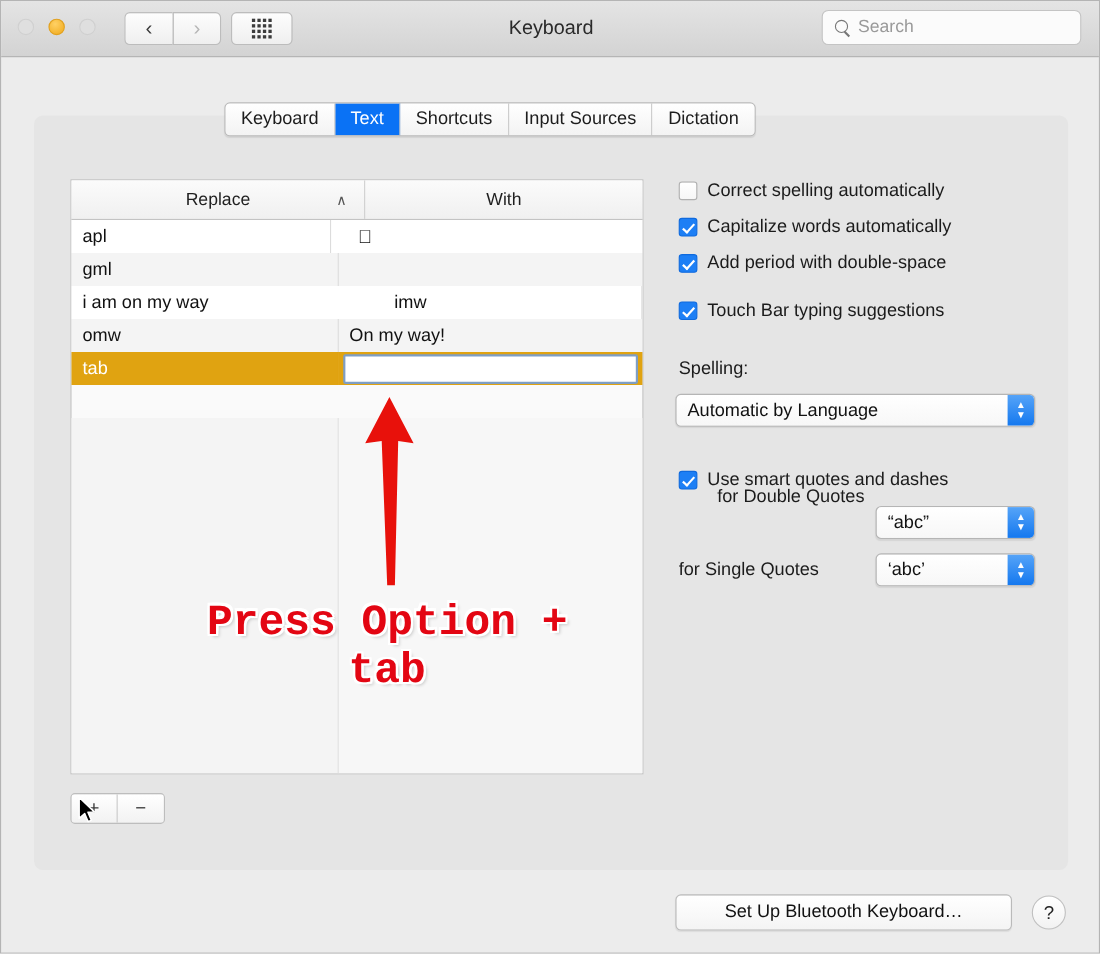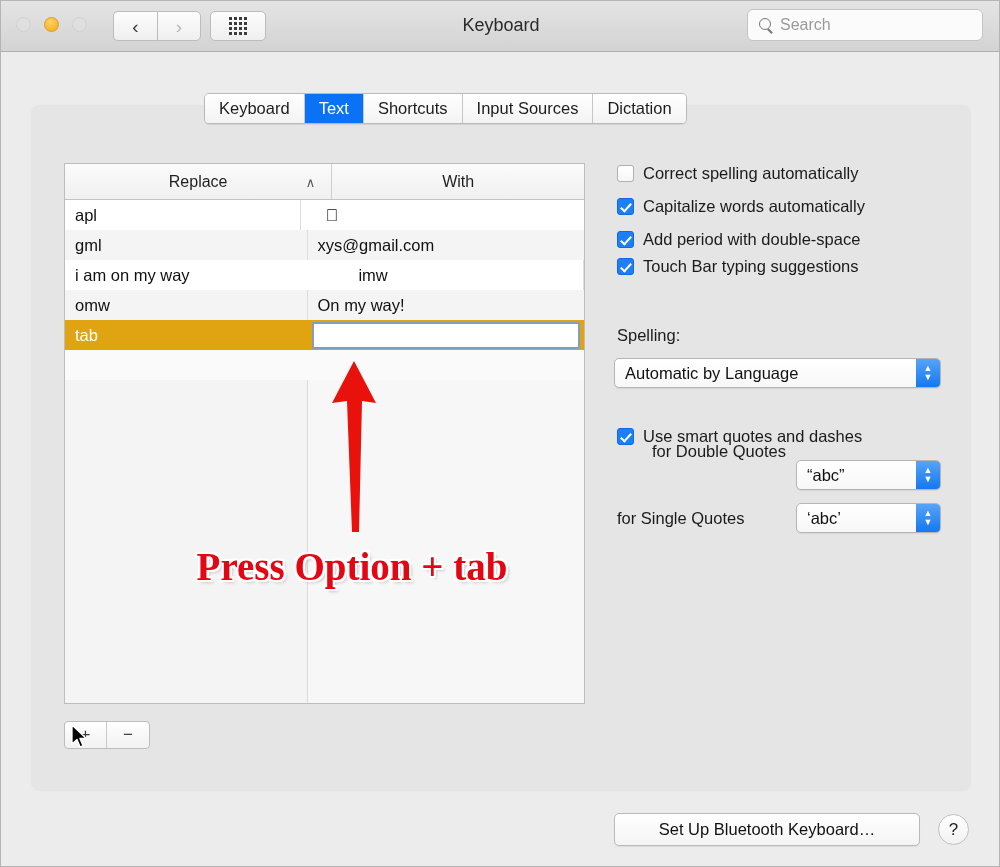--- a/index.html
+++ b/index.html
@@ -223,21 +223,21 @@
     display: flex; flex-direction: column;
     align-items: center; justify-content: center;
     color: #ffffff; font-size: 9px; line-height: 9px;
   }
 
   
   #arrow { position: absolute; left: 318px; top: 358px; width: 70px; height: 175px; }
   #annot-text {
     position: absolute; left: 141px; top: 543px;
     width: 420px; text-align: center;
-    font-family: Liberation Serif, serif;
+    font-family: Liberation Mono, monospace;
     font-size: 39px; font-weight: bold;
     color: #e30613; letter-spacing: 0px;
     text-shadow:
       -2px -2px 0 #fff, 2px -2px 0 #fff, -2px 2px 0 #fff, 2px 2px 0 #fff,
       0 -2px 0 #fff, 0 2px 0 #fff, -2px 0 0 #fff, 2px 0 0 #fff,
       3px 3px 3px rgba(0,0,0,0.18);
   }
 
   
   #bt-button {
@@ -330,21 +330,20 @@
 
     <div class="trow odd">
       <div class="cell c1">apl</div>
       <div class="cell c2">
         <span class="apple-glyph"></span>
       </div>
     </div>
 
     <div class="trow even">
       <div class="cell c1">gml</div>
-      <div class="cell c2">xys@gmail.com</div>
     </div>
 
     <div class="trow odd">
       <div class="cell c2">i am on my way</div>
       <div class="cell c1">imw</div>
     </div>
 
     <div class="trow even">
       <div class="cell c1">omw</div>
       <div class="cell c2">On my way!</div>
@@ -379,21 +378,21 @@
   <div class="chk-row" style="left:616px; top:196px;">
     <span class="checkbox on"></span>
     <span>Capitalize words automatically</span>
   </div>
 
   <div class="chk-row" style="left:616px; top:229px;">
     <span class="checkbox on"></span>
     <span>Add period with double-space</span>
   </div>
 
-  <div class="chk-row" style="left:616px; top:256px;">
+  <div class="chk-row" style="left:616px; top:272px;">
     <span class="checkbox on"></span>
     <span>Touch Bar typing suggestions</span>
   </div>
 
   <div class="label-static" style="left:616px; top:325px;">Spelling:</div>
 
   <div class="popup" style="left:613px; top:357px; width:327px;">
     <span class="pval">Automatic by Language</span>
     <span class="stepper">
       <span>▲</span>

